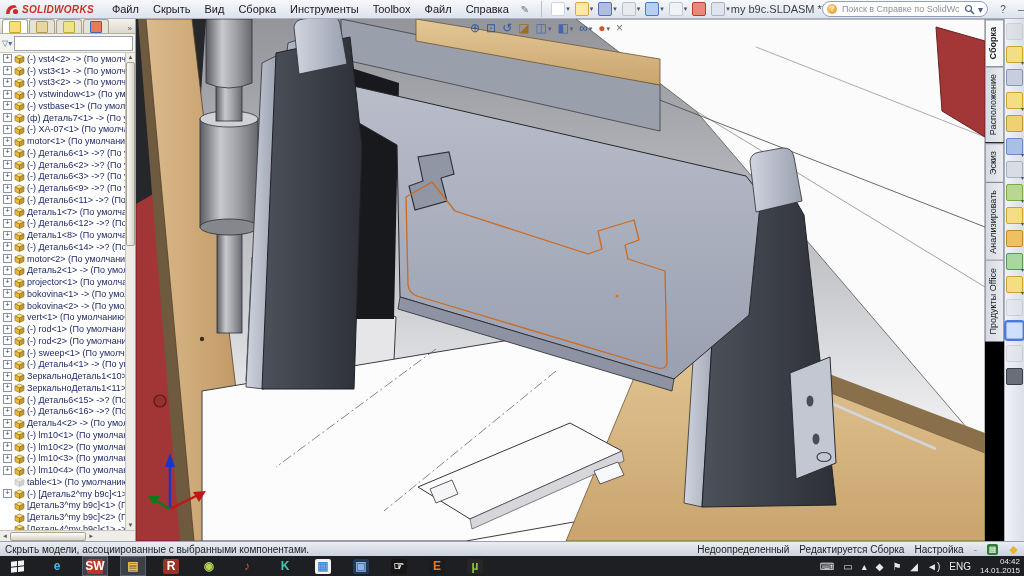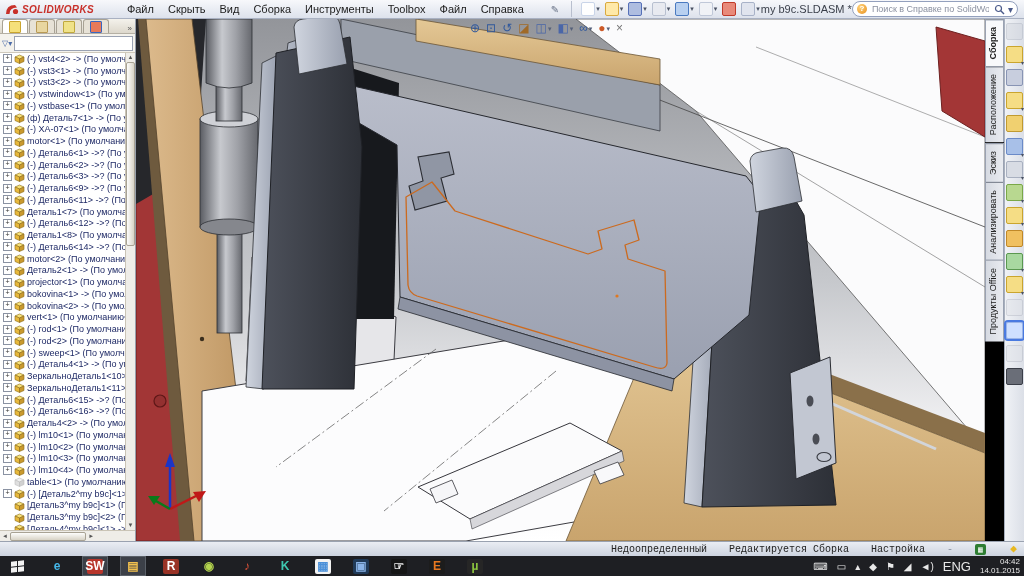--- a/index.html
+++ b/index.html
@@ -5,21 +5,21 @@
   html,body{margin:0;padding:0;}
   body{width:1024px;height:576px;position:relative;overflow:hidden;
        font-family:"Liberation Sans",sans-serif;background:#000;}
 
   
   #menubar{position:absolute;left:0;top:0;width:1024px;height:19px;
     background:linear-gradient(#f7f8fb,#dde2ec);border-bottom:1px solid #a9b1c2;
     display:flex;align-items:center;box-sizing:border-box;padding:0 4px;z-index:30;}
   .logo{display:flex;align-items:center;gap:3px;margin-right:10px;}
   .logo-text{font-size:10px;font-weight:bold;font-style:italic;color:#c8302a;letter-spacing:.3px;}
-  #menus{display:flex;list-style:none;margin:16px;padding:0;align-items:flex-end;}
+  #menus{display:flex;list-style:none;margin:1px;padding:0;align-items:flex-end;}
   #menus li{font-size:11px;color:#1b1b1b;padding:2px 7px;cursor:default;}
   .pin{font-size:10px;color:#6a7488;margin:0 4px;}
   #main-toolbar{display:flex;align-items:center;gap:3px;margin-left:8px;
     border-left:1px solid #b8bfce;padding-left:8px;}
   .tbtn{display:flex;align-items:center;gap:1px;padding:1px;border-radius:2px;}
   .tbtn .tile{width:12px;height:12px;border:1px solid #8b93a6;border-radius:2px;}
   .tbtn.caret::after{content:"▾";font-size:7px;color:#4a5264;}
   #win-title{font-size:11px;color:#3a3f4a;margin:0 auto;white-space:nowrap;}
   #searchbox{display:flex;align-items:center;gap:3px;background:#fff;border:1px solid #93a0bd;
     border-radius:9px;height:14px;padding:0 4px;width:168px;margin-right:8px;}
@@ -83,40 +83,40 @@
     display:flex;flex-direction:column;align-items:center;padding-top:4px;box-sizing:border-box;gap:6px;z-index:10;}
   .cmbtn{width:15px;height:15px;border:1px solid #8b93a6;border-radius:2px;flex:none;position:relative;}
   .cmbtn.dim{opacity:.45;}
   .cmbtn.active{outline:2px solid #4a7ae0;background:#cfe0ff;}
   .cmbtn.caret::after{content:"▾";position:absolute;right:-2px;bottom:-4px;font-size:6px;color:#4a5264;}
 
   
   #statusbar{position:absolute;left:0;bottom:20px;width:1024px;height:15px;
     background:linear-gradient(#eaedf3,#ccd3df);border-top:1px solid #9aa2b0;
     display:flex;align-items:center;font-size:10px;color:#222;box-sizing:border-box;padding:0 5px;z-index:30;}
-  #status-right{margin-left:auto;display:flex;align-items:flex-start;gap:22px;font-family:Liberation Mono, monospace;}
+  #status-right{margin-left:auto;display:flex;align-items:flex-start;gap:10px;}
   #status-right .sep{color:#8a93a4;}
   .sicon{width:11px;height:11px;border-radius:2px;font-size:8px;line-height:11px;text-align:center;}
   .sicon.green{background:#2e7d32;color:#fff;}
   .sicon.gold{color:#e8b820;font-size:11px;background:transparent;}
 
   
   #taskbar{position:absolute;left:0;bottom:0;width:1024px;height:20px;background:#1e1f23;
     display:flex;align-items:center;z-index:40;}
   #start{width:34px;height:20px;display:flex;align-items:center;justify-content:center;}
   .winlogo{display:grid;grid-template-columns:6px 6px;grid-template-rows:5px 5px;gap:1px;transform:skewY(-6deg);}
   .winlogo i{background:#f2f2f2;display:block;}
   #task-items{display:flex;align-items:center;gap:12px;margin-left:10px;}
   .titem{width:26px;height:20px;display:flex;align-items:center;justify-content:center;}
   .titem.active{background:#3c4048;box-shadow:inset 0 0 0 1px #5a6068;}
   .tglyph{font-size:12px;font-weight:bold;width:16px;height:15px;display:flex;align-items:center;
     justify-content:center;border-radius:2px;line-height:1;}
   #tray{margin-left:auto;display:flex;align-items:center;gap:9px;padding-right:4px;}
   #tray .tr{font-size:10px;color:#e8e8e8;}
-  #lang{font-size:13px;color:#e8e8e8;}
+  #lang{font-size:10px;color:#e8e8e8;}
   #clock{text-align:right;font-size:8px;color:#e8e8e8;line-height:9px;}
 </style>
 </head>
 <body>
 
 <div id="menubar">
   <div class="logo">
     <svg width="15" height="13" viewBox="0 0 15 13">
         <path d="M2 11 Q2 2 11 2 L13 4.5 Q5.5 4.5 5.5 11 Z" fill="#c8302a"></path>
         <circle cx="11.5" cy="8.5" r="2.6" fill="#c8302a"></circle>
@@ -847,20 +847,21 @@
     <div class="cmbtn" style="background: rgb(240, 192, 96); border-color: rgb(192, 136, 40);"></div>
     <div class="cmbtn caret" style="background: rgb(168, 216, 160); border-color: rgb(90, 152, 80);"></div>
     <div class="cmbtn caret" style="background: rgb(245, 221, 133); border-color: rgb(202, 165, 46);"></div>
     <div class="cmbtn dim" style="background: rgb(224, 226, 232); border-color: rgb(176, 180, 192);"></div>
     <div class="cmbtn active" style="background: rgb(207, 224, 255); border-color: rgb(154, 180, 232);"></div>
     <div class="cmbtn dim" style="background: rgb(224, 226, 232); border-color: rgb(176, 180, 192);"></div>
     <div class="cmbtn" style="background: rgb(106, 110, 120); border-color: rgb(58, 62, 72);"></div>
   </div>
 
 <div id="statusbar">
+  <span>Скрыть модели, ассоциированные с выбранными компонентами.</span>
   <div id="status-right">
     <span>Недоопределенный</span>
     <span>Редактируется Сборка</span>
     <span>Настройка</span>
     <span class="sep">-</span>
     <span class="sicon green">▦</span>
     <span class="sicon gold">◆</span>
   </div>
 </div>
 

